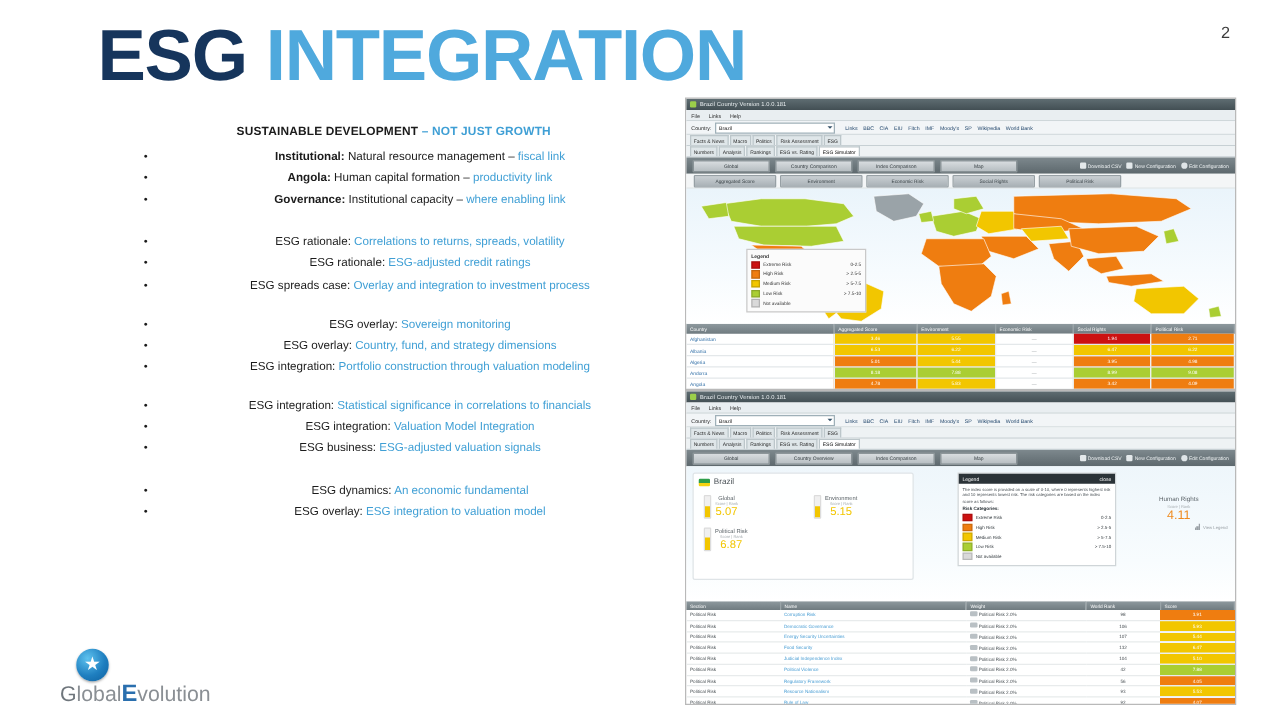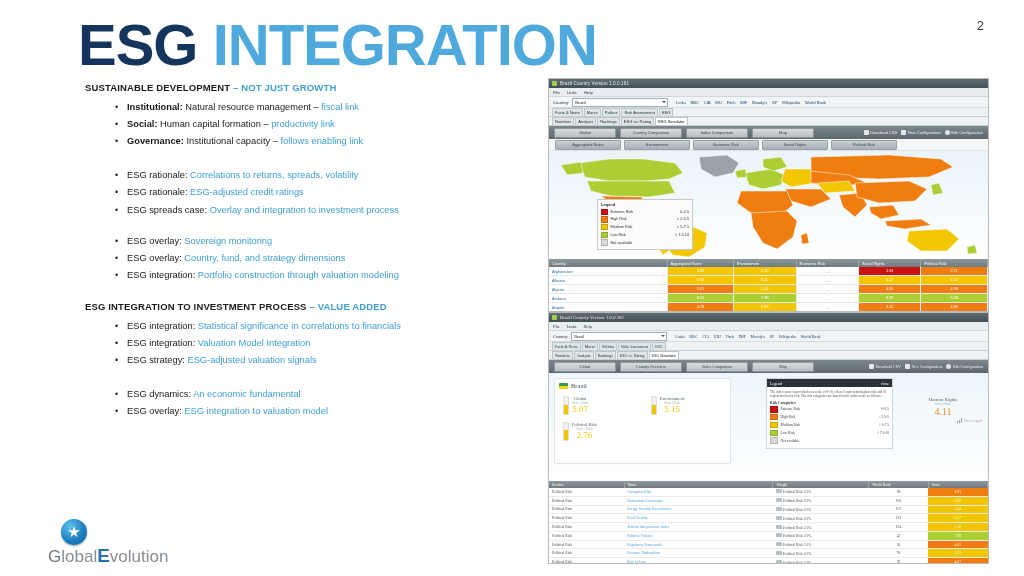--- a/index.html
+++ b/index.html
@@ -18,21 +18,21 @@
   .title{
     position:absolute;left:78px;top:16px;
     font-size:58px;font-weight:bold;letter-spacing:-1px;
     line-height:1;white-space:nowrap;
   }
   .title .t1{color:#16355c;}
   .title .t2{color:#4fa9dd;}
 
   
   .content{
-    position:absolute;left:85px;top:82px;width:460px;
+    position:absolute;left:85px;top:100px;width:460px;text-align:center;
   }
   .sec{margin-bottom:0px;}
   .sec-head{
     font-size:9.5px;font-weight:bold;color:#1b1b1b;
     letter-spacing:.15px;margin-bottom:9px;white-space:nowrap;
   }
   .sec-head .hl{color:#3f9fd5;font-weight:bold;}
   .bullets{margin:0;padding:0;list-style:none;}
   .bullets li{
     position:relative;font-size:9.3px;color:#1b1b1b;
@@ -66,21 +66,21 @@
   }
   .logo .wordmark .g{color:#6f767c;}
   .logo .wordmark .e{color:#2a6fae;font-weight:bold;font-size:19px;}
 
   
   .shot{
     position:absolute;background:#ffffff;
     border:1px solid #b9b9b9;overflow:hidden;
   }
   .shot-top{left:548px;top:78px;width:439px;height:232px;}
-  .shot-bot{left:548px;top:312px;width:439px;height:250px;font-family:Liberation Serif, serif;}
+  .shot-bot{left:548px;top:312px;width:439px;height:250px;}
 
   
   .titlebar{
     height:9px;background:linear-gradient(#5f6d72,#434f54);
     display:flex;align-items:center;padding:0 3px;gap:3px;
   }
   .titlebar .wicon{width:5px;height:5px;background:#9ccf4a;border-radius:1px;}
   .titlebar .wtitle{
     color:#e9eef0;font-size:4.6px;white-space:nowrap;letter-spacing:.1px;
   }
@@ -256,47 +256,46 @@
 <div class="title">
   <span class="t1">ESG</span>
   <span class="t2">INTEGRATION</span>
 </div>
 
 <div class="content" id="content">
     <div class="sec">
       <div class="sec-head"><span>SUSTAINABLE DEVELOPMENT </span><span class="hl">– NOT JUST GROWTH</span></div>
       <ul class="bullets">
         <li><span class="dot">•</span><span class="lead">Institutional:</span><span>  Natural resource management – </span><span class="blue">fiscal link</span></li>
-        <li><span class="dot">•</span><span class="lead">Social:</span><span>  Human capital formation – </span><span class="blue">productivity link</span></li>
-        <li><span class="dot">•</span><span class="lead">Governance:</span><span>  Institutional capacity – </span><span class="blue">follows enabling link</span></li>
+        <li><span class="dot">•</span><span class="lead">Angola:</span><span>  Human capital formation – </span><span class="blue">productivity link</span></li>
+        <li><span class="dot">•</span><span class="lead">Governance:</span><span>  Institutional capacity – </span><span class="blue">where enabling link</span></li>
       </ul>
     </div>
     <div class="gap"></div>
     <div class="sec">
       <ul class="bullets">
         <li><span class="dot">•</span><span>ESG rationale: </span><span class="blue">Correlations to returns, spreads, volatility</span></li>
         <li><span class="dot">•</span><span>ESG rationale: </span><span class="blue">ESG-adjusted credit ratings</span></li>
         <li><span class="dot">•</span><span>ESG spreads case: </span><span class="blue">Overlay and integration to investment process</span></li>
       </ul>
     </div>
     <div class="gap-sm"></div>
     <div class="sec">
       <ul class="bullets">
         <li><span class="dot">•</span><span>ESG overlay: </span><span class="blue">Sovereign monitoring</span></li>
         <li><span class="dot">•</span><span>ESG overlay: </span><span class="blue">Country, fund, and strategy dimensions</span></li>
         <li><span class="dot">•</span><span>ESG integration: </span><span class="blue">Portfolio construction through valuation modeling</span></li>
       </ul>
     </div>
     <div class="gap-sm"></div>
     <div class="sec">
-      <div class="sec-head"><span>ESG INTEGRATION TO INVESTMENT PROCESS </span><span class="hl">– VALUE ADDED</span></div>
       <ul class="bullets">
         <li><span class="dot">•</span><span>ESG integration: </span><span class="blue">Statistical significance in correlations to financials</span></li>
         <li><span class="dot">•</span><span>ESG integration: </span><span class="blue">Valuation Model Integration</span></li>
-        <li><span class="dot">•</span><span>ESG strategy: </span><span class="blue">ESG-adjusted valuation signals</span></li>
+        <li><span class="dot">•</span><span>ESG business: </span><span class="blue">ESG-adjusted valuation signals</span></li>
       </ul>
     </div>
     <div class="gap"></div>
     <div class="sec">
       <ul class="bullets">
         <li><span class="dot">•</span><span>ESG dynamics: </span><span class="blue">An economic fundamental</span></li>
         <li><span class="dot">•</span><span>ESG overlay: </span><span class="blue">ESG integration to valuation model</span></li>
       </ul>
     </div>
     <div class="gap-sm"></div>
@@ -599,21 +598,21 @@
               <div class="mval">5.15</div>
             </span>
           </div>
           <div class="metric" style="left: 8px; top: 30px;">
             <span class="gauge">
               <i style="height: 60%;"></i>
             </span>
             <span class="mtxt">
               <div class="mname">Political Risk</div>
               <div class="msub">Score | Rank</div>
-              <div class="mval">2.76</div>
+              <div class="mval">6.87</div>
             </span>
           </div>
         </div>
     </div>
     <div class="hr-card">
       <div class="mname">Human Rights</div>
       <div class="msub">Score | Rank</div>
       <div class="mval">4.11</div>
       <div class="legend-link">
         <span class="bars">

